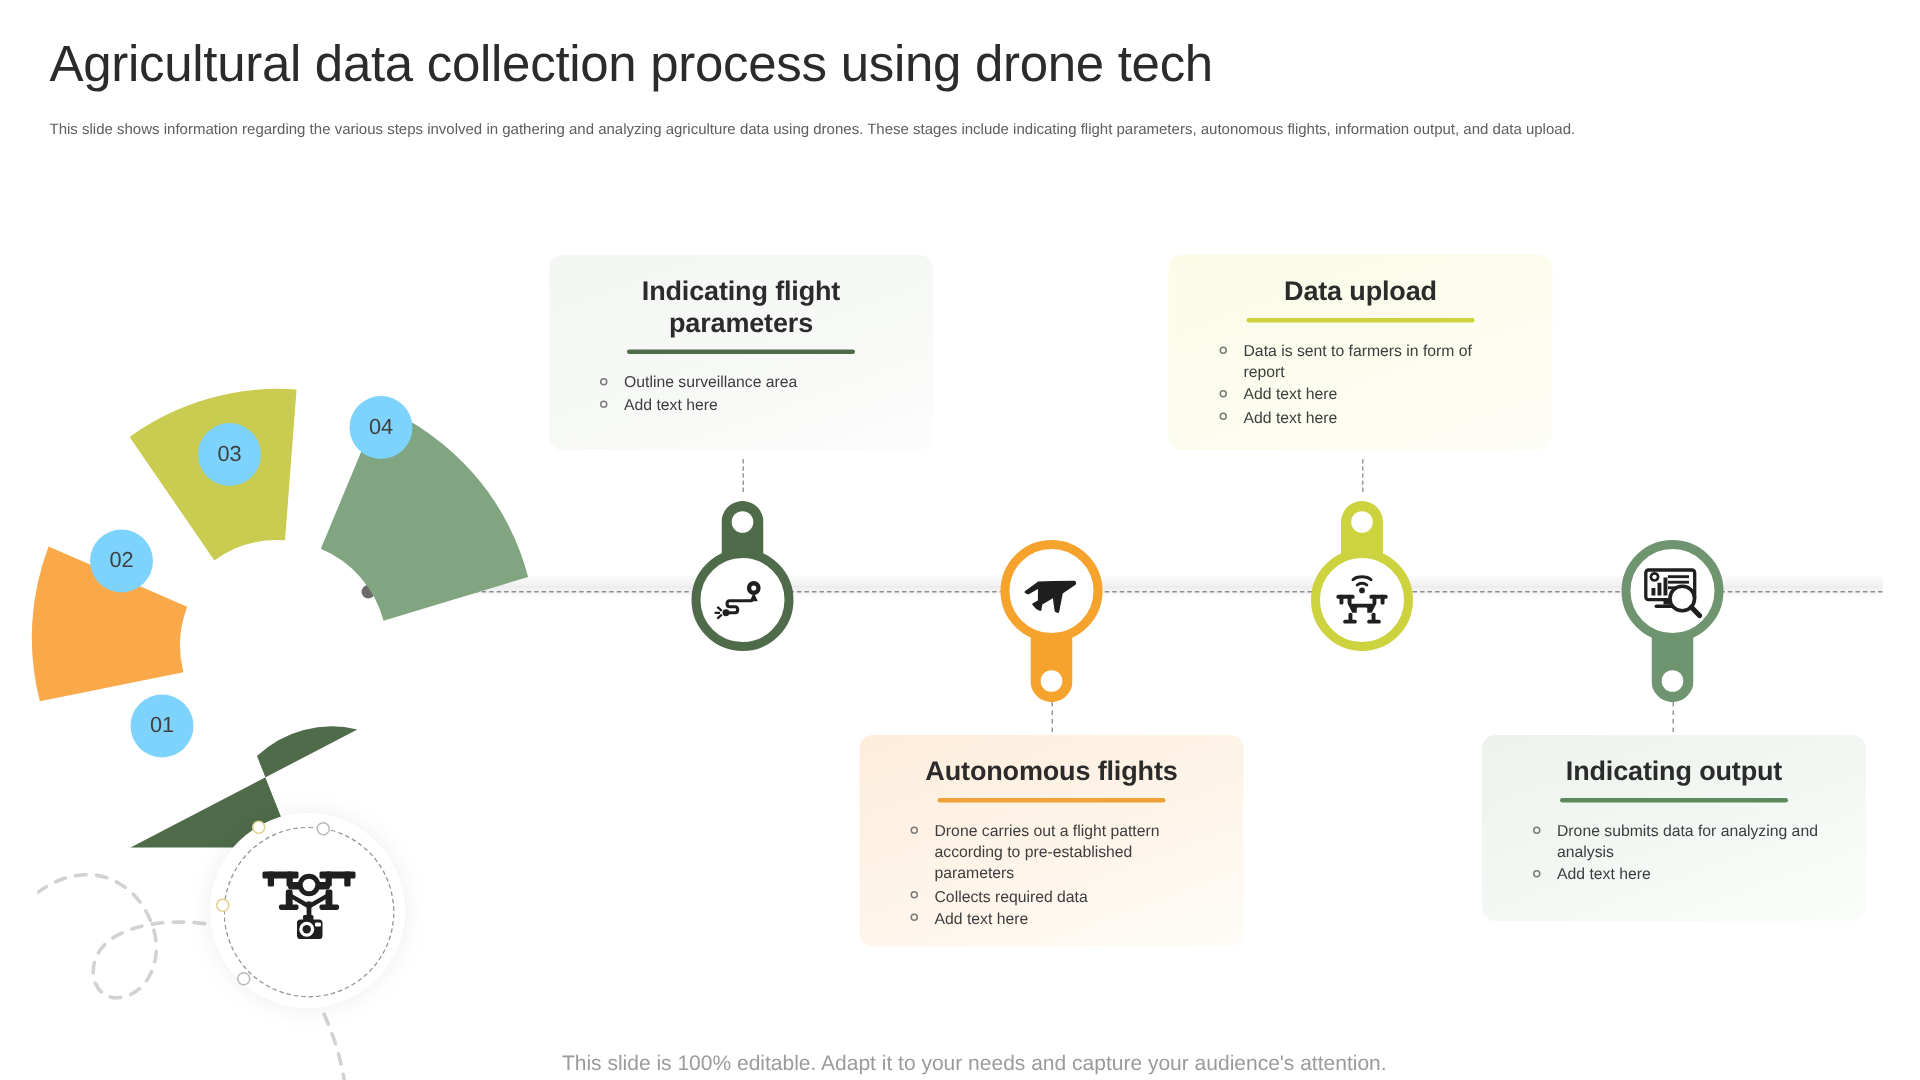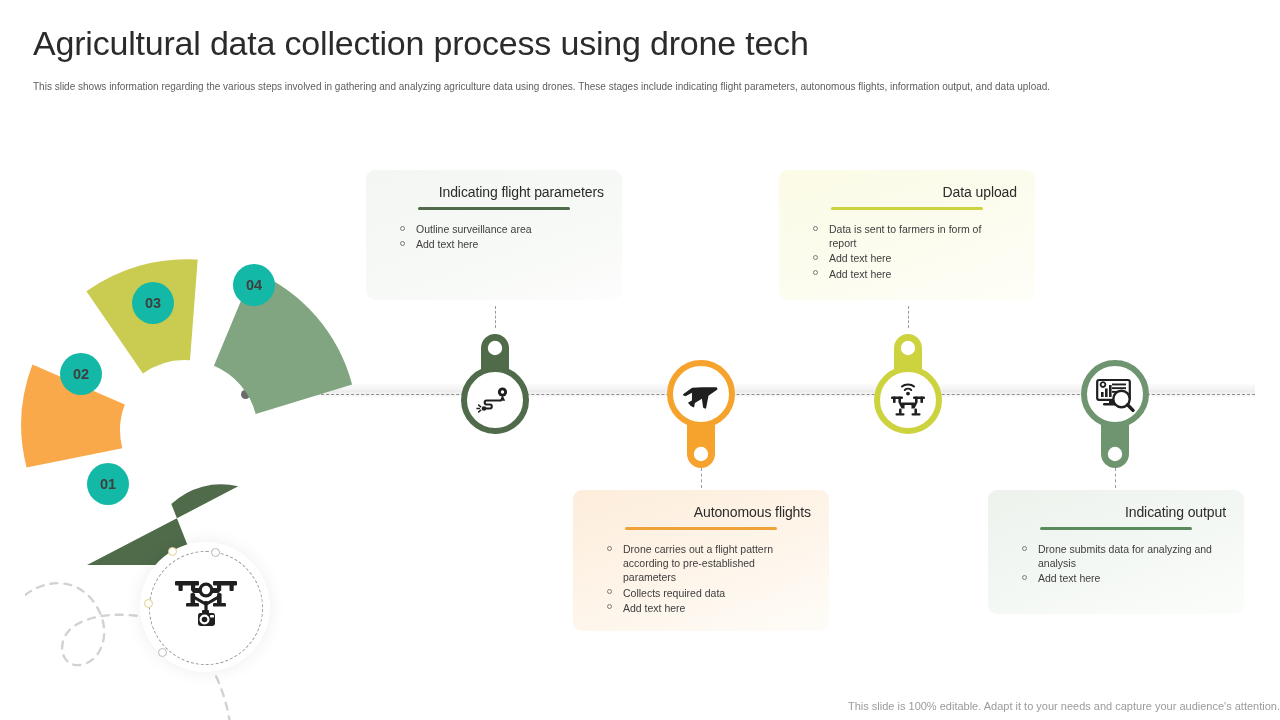--- a/index.html
+++ b/index.html
@@ -35,22 +35,22 @@
   }
   .tl-dot{
     position:absolute;left:241px;top:390px;width:9px;height:9px;border-radius:50%;
     background:#6b6b6b;
   }
 
   
   .fan{position:absolute;left:14px;top:185px;width:360px;height:380px;}
   .fan-num{
     position:absolute;width:42px;height:42px;border-radius:50%;
-    background:#14b8a6;display:flex;align-items:center;justify-content:center;
-    font-size:14.5px;font-weight:700;color:#3f3f3f;
+    background:#7dd3fc;display:flex;align-items:center;justify-content:center;
+    font-size:14.5px;font-weight:400;color:#3f3f3f;
   }
   .hub{
     position:absolute;left:126px;top:357px;width:130px;height:130px;border-radius:50%;
     background:#ffffff;box-shadow:0 0 18px rgba(0,0,0,0.07);
   }
   .hub-dash{
     position:absolute;left:135px;top:366px;width:112px;height:112px;border-radius:50%;
     border:1.3px dashed #9a9a9a;
   }
   .hub-icon{position:absolute;left:160px;top:388px;width:64px;height:64px;}
@@ -65,37 +65,37 @@
   }
   .pin-stem{position:absolute;border-left:1.2px dashed #9a9a9a;}
   .pin-icon{width:40px;height:40px;}
 
   
   .card{
     position:absolute;border-radius:9px;box-sizing:border-box;
     padding:14px 18px 16px 18px;
   }
   .card h3{
-    margin:0;font-size:14px;font-weight:400;color:#2b2b2b;text-align:right;
+    margin:0;font-size:18px;font-weight:700;color:#2b2b2b;text-align:center;
     letter-spacing:-0.1px;
   }
   .card .rule{height:3px;margin:7px auto 10px auto;border-radius:2px;}
   .card ul{margin:12px;padding:0;list-style:none;}
   .card li{
     position:relative;padding-left:20px;font-size:10.5px;line-height:1.35;
     color:#3d3d3d;margin-bottom:1px;
   }
   .card li .bullet{
     position:absolute;left:4px;top:3.5px;width:5px;height:5px;border-radius:50%;
     border:1px solid #7a7a7a;box-sizing:border-box;
   }
 
   .footer{
-    position:absolute;left:0;right:0;top:700px;text-align:right;
-    font-size:11px;color:#9b9b9b;padding-left:19px;
+    position:absolute;left:0;right:0;top:700px;text-align:center;
+    font-size:14px;color:#9b9b9b;padding-left:19px;
   }
 </style>
 </head>
 <body>
 
 <div class="slide">
 
   <div class="title">Agricultural data collection process using drone tech</div>
   <div class="subtitle">This slide shows information regarding the various steps involved in gathering and analyzing agriculture data using drones. These stages include indicating flight parameters, autonomous flights, information output, and data upload.</div>
 

